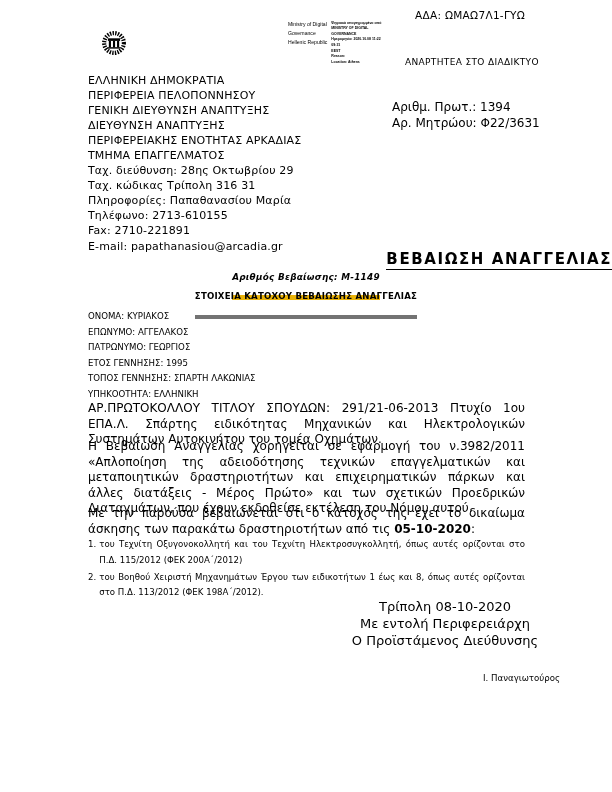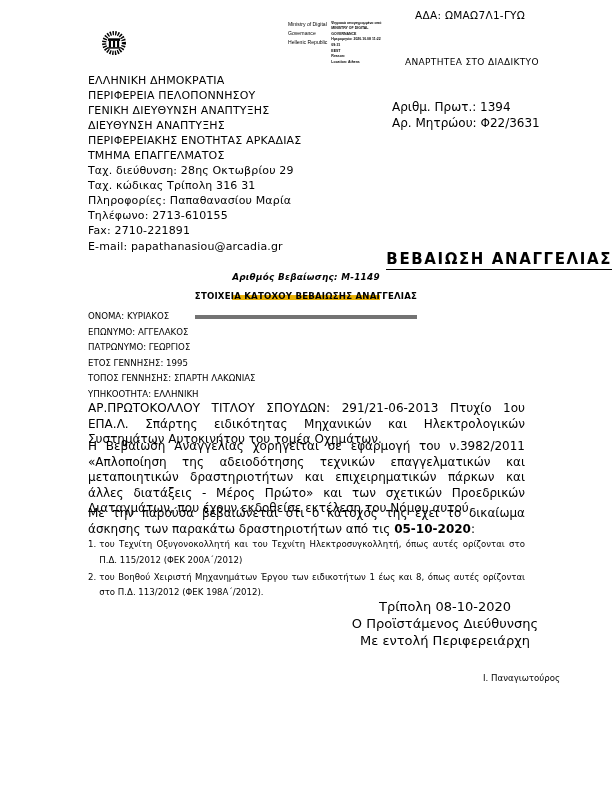--- a/index.html
+++ b/index.html
@@ -276,18 +276,18 @@
       <span class="list-txt">του Τεχνίτη Οξυγονοκολλητή και του Τεχνίτη Ηλεκτροσυγκολλητή, όπως αυτές ορίζονται στο Π.Δ. 115/2012 (ΦΕΚ 200Α΄/2012)</span>
     </div>
     <div class="list-item">
       <span class="list-num">2.</span>
       <span class="list-txt">του Βοηθού Χειριστή Μηχανημάτων Έργου των ειδικοτήτων 1 έως και 8, όπως αυτές ορίζονται στο Π.Δ. 113/2012 (ΦΕΚ 198Α΄/2012).</span>
     </div>
   </div>
 
   <div class="sign-block">
     <div>Τρίπολη 08-10-2020</div>
+    <div>Με εντολή Περιφερειάρχη</div>
     <div>Ο Προϊστάμενος Διεύθυνσης</div>
-    <div>Με εντολή Περιφερειάρχη</div>
   </div>
   <div class="sign-name">Ι. Παναγιωτούρος</div>
 
 </div>
 
 </body></html>

